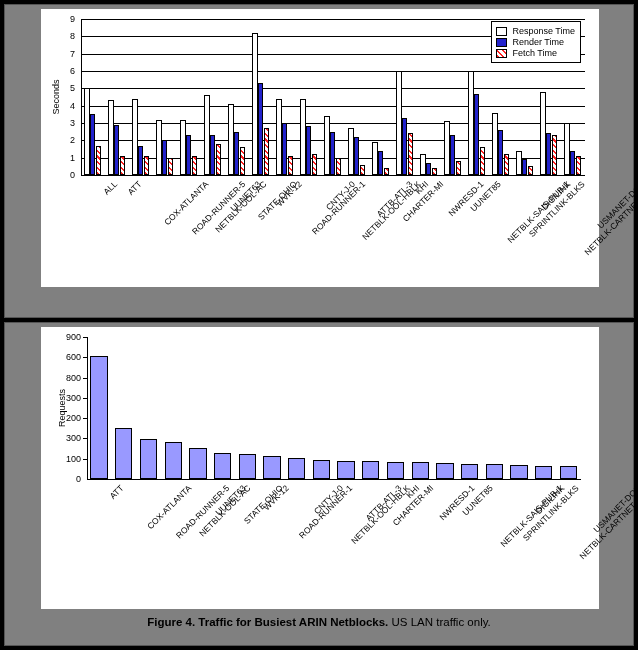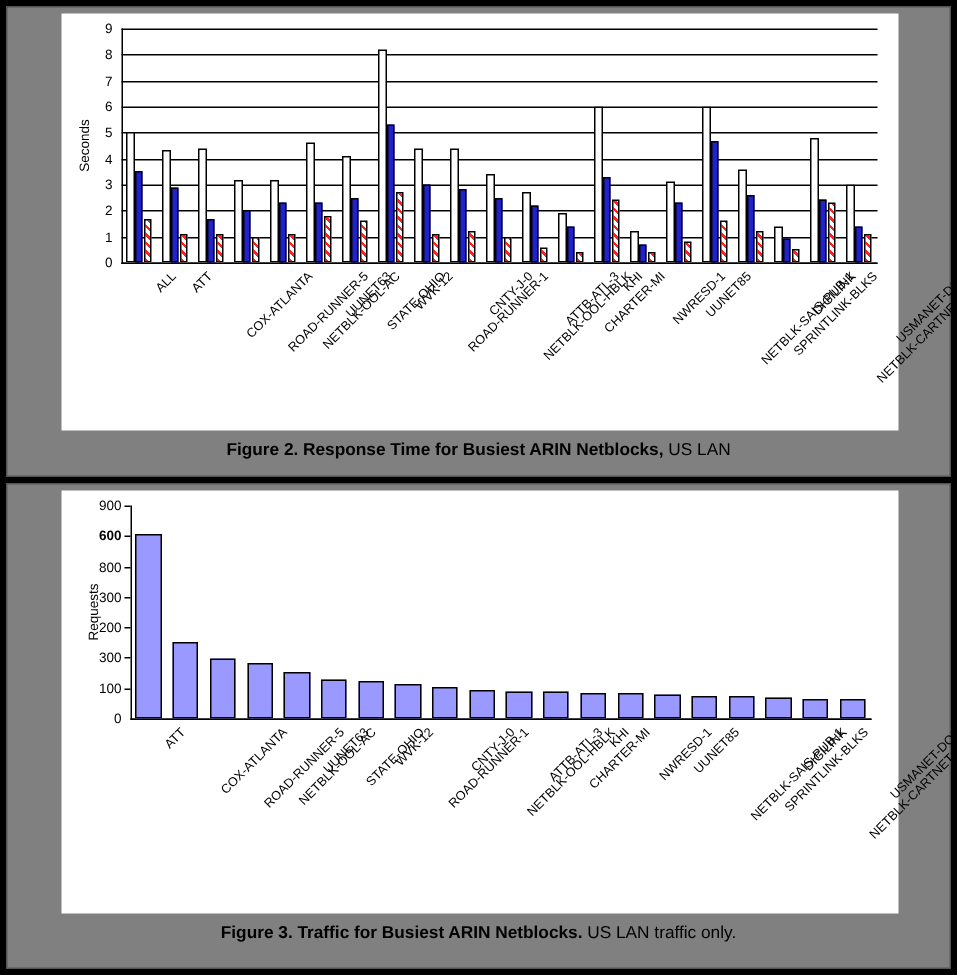--- a/index.html
+++ b/index.html
@@ -238,47 +238,58 @@
           <div class="bar bar-fetch" style="left: 486.88px; width: 5.26px; height: 8.66667px; bottom: 112px;"></div>
           <div class="xlabel" style="left: 488px; top: 170px;">DIGILINK</div>
           <div class="bar bar-resp" style="left: 499.36px; width: 5.26px; height: 83.2px; bottom: 112px;"></div>
           <div class="bar bar-rend" style="left: 505.12px; width: 5.26px; height: 41.6px; bottom: 112px;"></div>
           <div class="bar bar-fetch" style="left: 510.88px; width: 5.26px; height: 39.8667px; bottom: 112px;"></div>
           <div class="xlabel" style="left: 512px; top: 170px;">NETBLK-CARTNET-CBLK</div>
           <div class="bar bar-resp" style="left: 523.36px; width: 5.26px; height: 52px; bottom: 112px;"></div>
           <div class="bar bar-rend" style="left: 529.12px; width: 5.26px; height: 24.2667px; bottom: 112px;"></div>
           <div class="bar bar-fetch" style="left: 534.88px; width: 5.26px; height: 19.0667px; bottom: 112px;"></div>
           <div class="xlabel" style="left: 536px; top: 170px;">USMANET-DON</div>
+          <div class="legend" style="right: 18px; top: 12px;">
+            <div class="legend-row">
+              <span class="legend-swatch bar-resp"></span>
+              <span>Response Time</span>
+            </div>
+            <div class="legend-row">
+              <span class="legend-swatch bar-rend"></span>
+              <span>Render Time</span>
+            </div>
+            <div class="legend-row">
+              <span class="legend-swatch bar-fetch"></span>
+              <span>Fetch Time</span>
+            </div>
+          </div>
         </div>
     </div>
     <div class="caption" id="fig2-caption">
-      <div>
-        <b>Figure 2. Response Time for Busiest ARIN Netblocks,</b><span> US LAN</span>
-      </div>
     </div>
   </div>
 
   <div class="fig-panel" id="fig3-panel">
     <div class="plot-area" id="fig3-plot">
       <div class="chart" id="chart3">
           <div class="axis-title" style="left: 16px; top: 81px; transform: rotate(-90deg) translateX(-50%);">Requests</div>
           <div class="gridline" style="left: 46px; top: 152px; width: 494px;"></div>
           <div class="ytick" style="left: 16px; top: 152px;">0</div>
           <div class="axis-line" style="left: 42px; top: 131.714px; width: 4px; height: 1px;"></div>
           <div class="ytick" style="left: 16px; top: 131.714px;">100</div>
           <div class="axis-line" style="left: 42px; top: 111.429px; width: 4px; height: 1px;"></div>
           <div class="ytick" style="left: 16px; top: 111.429px;">300</div>
           <div class="axis-line" style="left: 42px; top: 91.1429px; width: 4px; height: 1px;"></div>
           <div class="ytick" style="left: 16px; top: 91.1429px;">200</div>
           <div class="axis-line" style="left: 42px; top: 70.8571px; width: 4px; height: 1px;"></div>
           <div class="ytick" style="left: 16px; top: 70.8571px;">300</div>
           <div class="axis-line" style="left: 42px; top: 50.5714px; width: 4px; height: 1px;"></div>
           <div class="ytick" style="left: 16px; top: 50.5714px;">800</div>
           <div class="axis-line" style="left: 42px; top: 30.2857px; width: 4px; height: 1px;"></div>
-          <div class="ytick" style="left: 16px; top: 30.2857px; font-weight: bold;">600</div>
+          <div class="ytick" style="left: 16px; top: 30.2857px;">600</div>
           <div class="axis-line" style="left: 42px; top: 10px; width: 4px; height: 1px;"></div>
           <div class="ytick" style="left: 16px; top: 10px;">900</div>
           <div class="axis-line" style="left: 46px; top: 10px; width: 1px; height: 143px;"></div>
           <div class="axis-line" style="left: 46px; top: 152px; width: 494px; height: 1px;"></div>
           <div class="bar bar-req" style="left: 49.458px; width: 17.284px; height: 122.729px; bottom: 130px;"></div>
           <div class="xlabel" style="left: 62.35px; top: 156px;">ATT</div>
           <div class="bar bar-req" style="left: 74.158px; width: 17.284px; height: 50.7143px; bottom: 130px;"></div>
           <div class="xlabel" style="left: 87.05px; top: 156px;">COX-ATLANTA</div>
           <div class="bar bar-req" style="left: 98.858px; width: 17.284px; height: 40.1657px; bottom: 130px;"></div>
           <div class="xlabel" style="left: 111.75px; top: 156px;">ROAD-RUNNER-5</div>
@@ -313,18 +324,18 @@
           <div class="bar bar-req" style="left: 469.358px; width: 17.284px; height: 14.2px; bottom: 130px;"></div>
           <div class="xlabel" style="left: 482.25px; top: 156px;">DIGILINK</div>
           <div class="bar bar-req" style="left: 494.058px; width: 17.284px; height: 13.1857px; bottom: 130px;"></div>
           <div class="xlabel" style="left: 506.95px; top: 156px;">NETBLK-CARTNET-CBLK</div>
           <div class="bar bar-req" style="left: 518.758px; width: 17.284px; height: 12.5771px; bottom: 130px;"></div>
           <div class="xlabel" style="left: 531.65px; top: 156px;">USMANET-DON</div>
         </div>
     </div>
     <div class="caption" id="fig3-caption">
       <div>
-        <b>Figure 3. Traffic for Busiest ARIN Netblocks.</b><span> US LAN traffic only.</span>
+        <b>Figure 4. Traffic for Busiest ARIN Netblocks.</b><span> US LAN traffic only.</span>
       </div>
     </div>
   </div>
 
 </div>
 
 </body></html>

